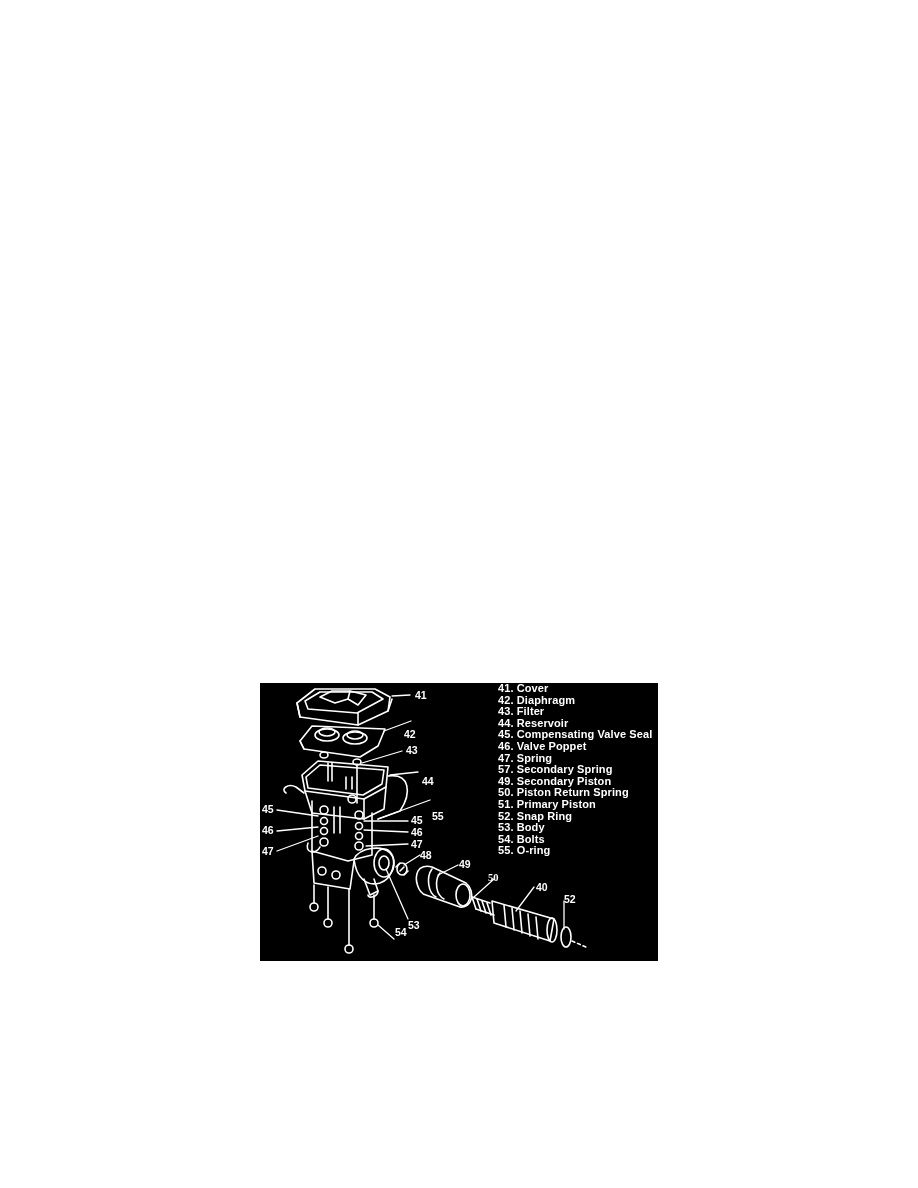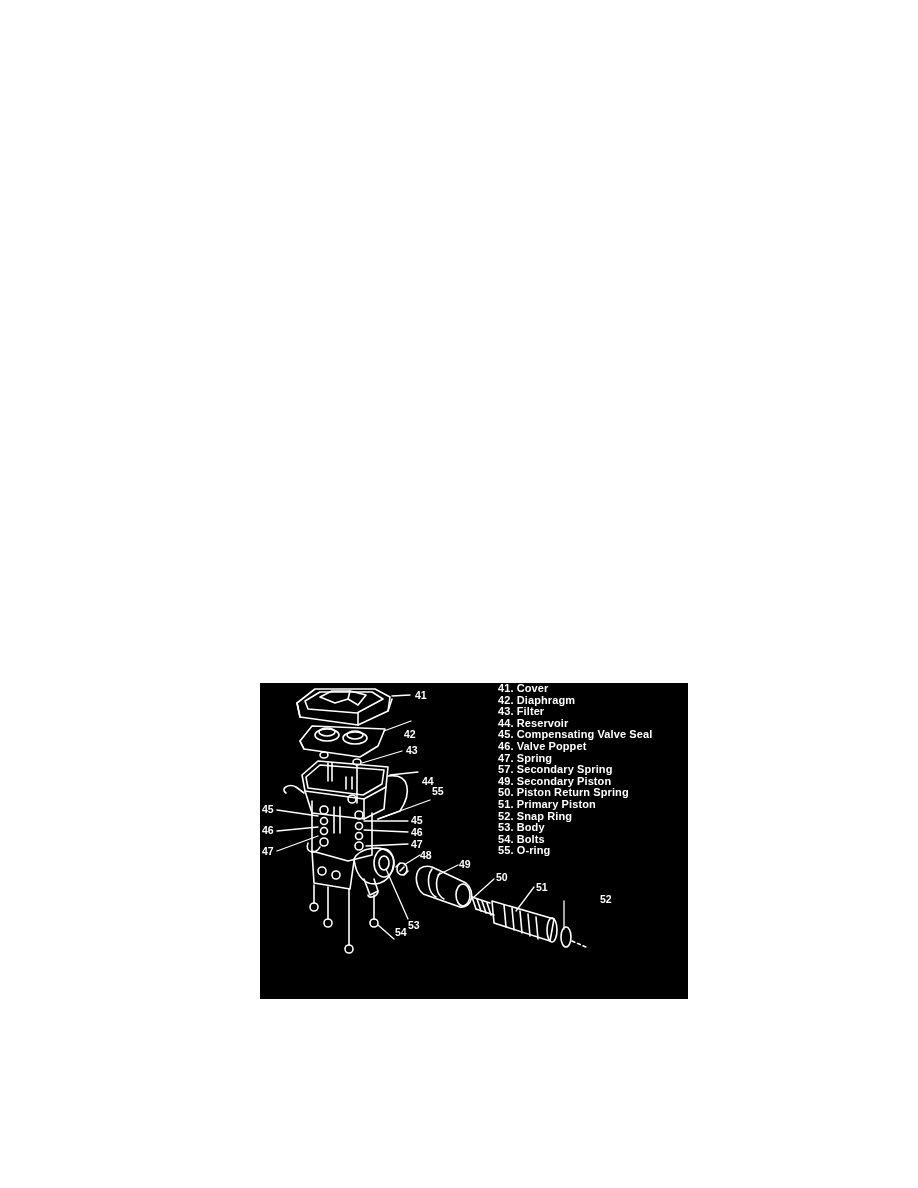--- a/index.html
+++ b/index.html
@@ -1,19 +1,19 @@
 <!DOCTYPE html>
 <html><head>
 <meta charset="utf-8">
 <style>
   html, body { margin: 0; padding: 0; background: #ffffff; }
   body { width: 918px; height: 1188px; position: relative; overflow: hidden;
          font-family: "Liberation Sans", sans-serif; }
-  .figure { position: absolute; left: 260px; top: 683px; width: 398px; height: 316px;
-            background: #000000; overflow: hidden; padding-left: 30px; }
+  .figure { position: absolute; left: 260px; top: 683px; width: 398px; height: 278px;
+            background: #000000; overflow: hidden; }
   .figure svg { position: absolute; left: 0; top: 0; }
   .legend { position: absolute; left: 238px; top: 0px; margin: 0; padding: 0; list-style: none; }
   .legend li { color: #ffffff; font-weight: bold; font-size: 11px; line-height: 11.6px;
                letter-spacing: 0.1px; white-space: nowrap; }
   .callout { position: absolute; color: #ffffff; font-weight: bold; font-size: 10.5px;
              line-height: 11px; white-space: nowrap; }
 </style>
 </head>
 <body>
 
@@ -143,32 +143,32 @@
       <path d="M304 246 L304 218"></path>
         <path d="M126 186 L148 236"></path>
       <path d="M118 242 L134 256"></path>
     </g>
   </svg>
 
   <span class="callout" style="left:155px;top:7px;">41</span>
   <span class="callout" style="left:144px;top:32px;margin-top:14px;">42</span>
   <span class="callout" style="left:146px;top:62px;">43</span>
   <span class="callout" style="left:162px;top:83px;margin-top:10px;">44</span>
-  <span class="callout" style="left:172px;top:103px;text-align:right;">55</span>
+  <span class="callout" style="left:172px;top:128px;text-align:right;">55</span>
   <span class="callout" style="left:2px;top:121px;">45</span>
   <span class="callout" style="left:151px;top:132px;">45</span>
   <span class="callout" style="left:2px;top:142px;">46</span>
   <span class="callout" style="left:151px;top:144px;">46</span>
   <span class="callout" style="left:2px;top:163px;">47</span>
   <span class="callout" style="left:151px;top:156px;">47</span>
   <span class="callout" style="left:160px;top:167px;">48</span>
   <span class="callout" style="left:199px;top:176px;">49</span>
-  <span class="callout" style="left:236px;top:189px;">50</span>
-  <span class="callout" style="left:276px;top:199px;">51</span>
-  <span class="callout" style="left:304px;top:211px;margin-left:36px;">52</span>
+  <span class="callout" style="left:228px;top:189px;font-family:Liberation Serif, serif;">50</span>
+  <span class="callout" style="left:276px;top:199px;">40</span>
+  <span class="callout" style="left:304px;top:211px;">52</span>
   <span class="callout" style="left:148px;top:237px;">53</span>
   <span class="callout" style="left:135px;top:244px;">54</span>
 
   <ul class="legend">
     <li>41. Cover</li>
     <li>42. Diaphragm</li>
     <li>43. Filter</li>
     <li>44. Reservoir</li>
     <li>45. Compensating Valve Seal</li>
     <li>46. Valve Poppet</li>

